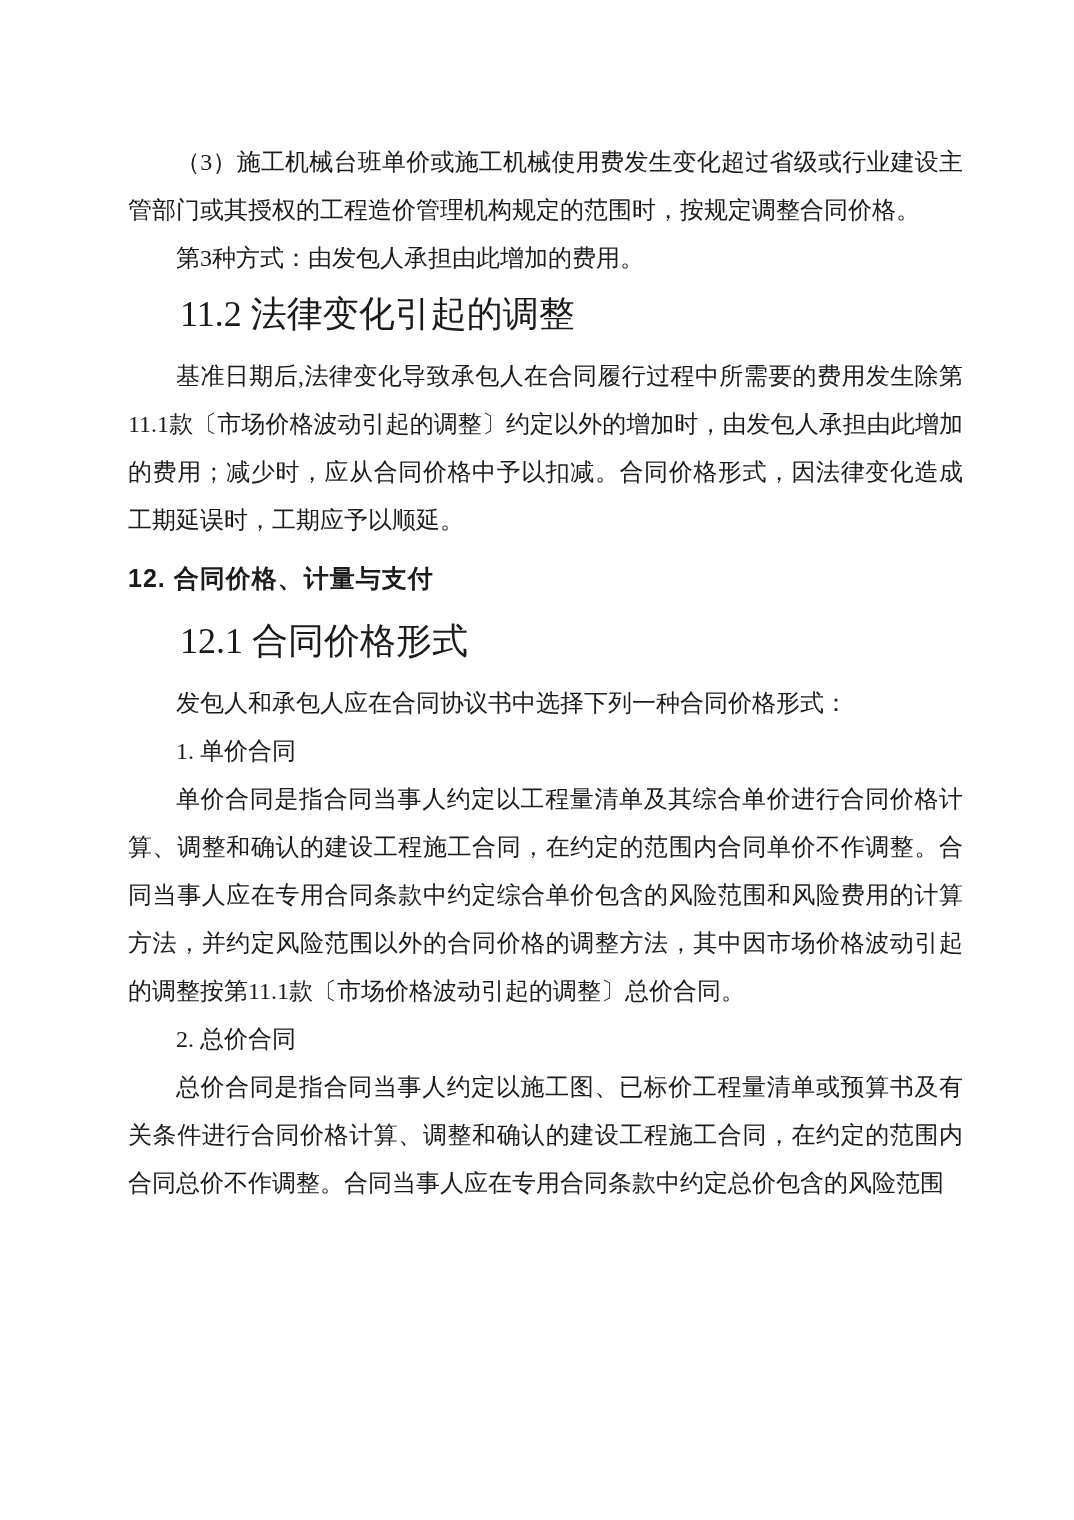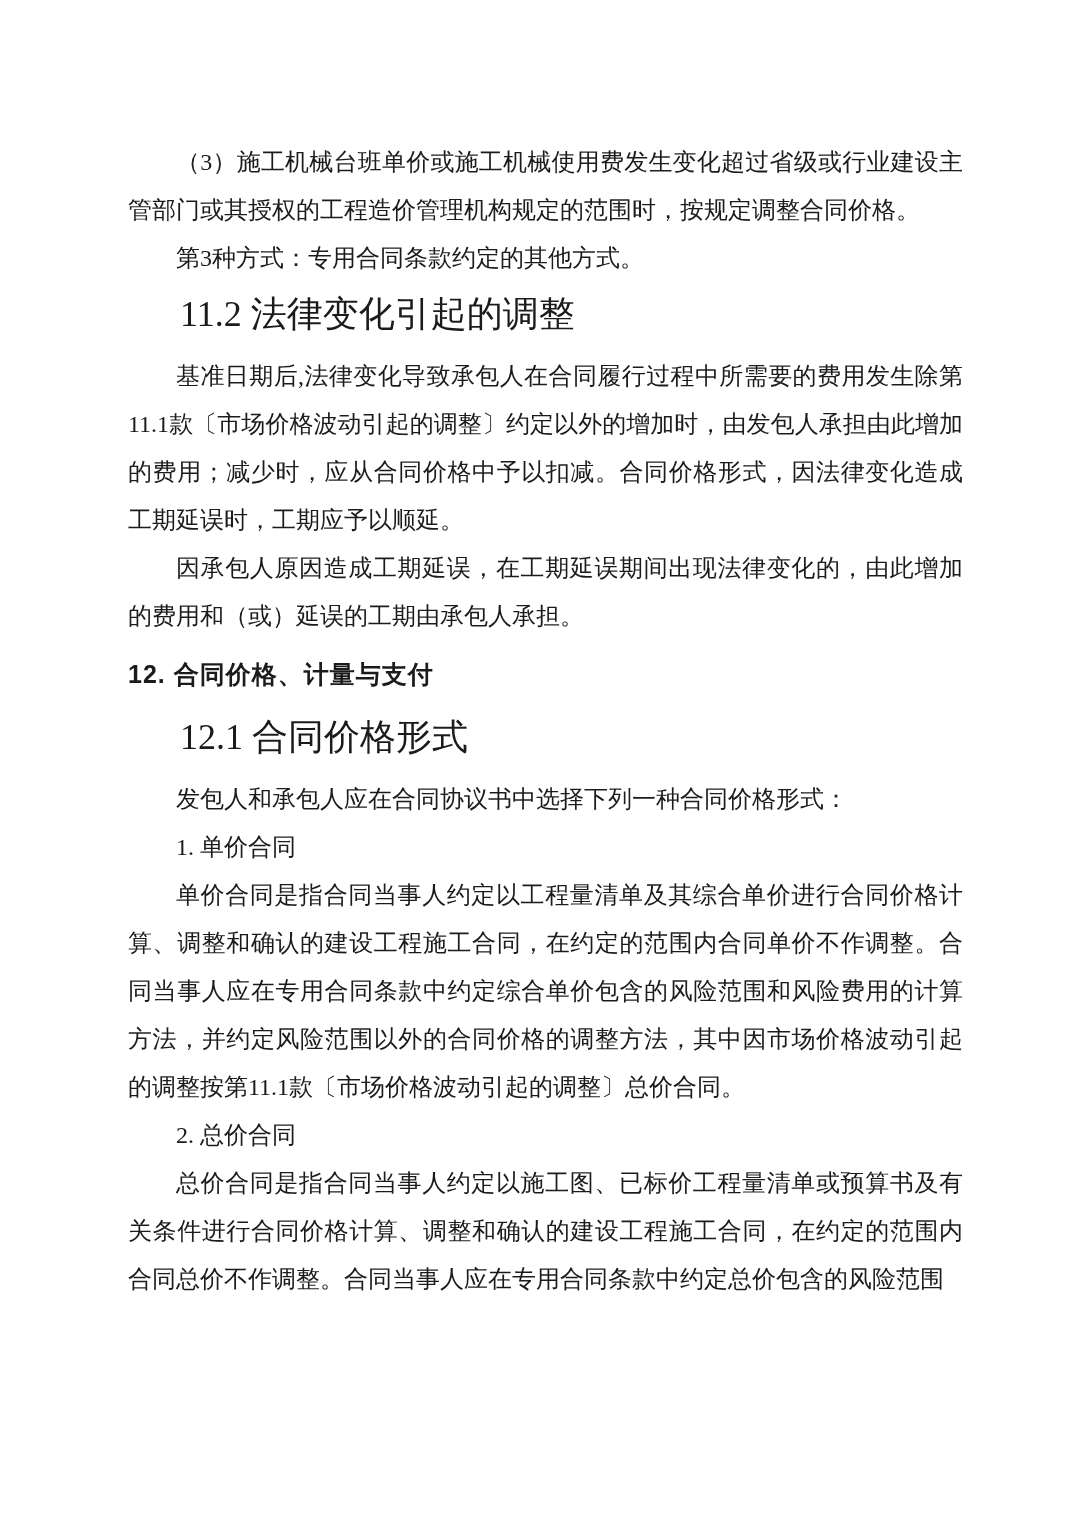--- a/index.html
+++ b/index.html
@@ -44,28 +44,27 @@
     letter-spacing: 1px;
   }
 </style>
 </head>
 <body>
 
 <div class="page">
 
   <p class="body-para">（3）施工机械台班单价或施工机械使用费发生变化超过省级或行业建设主管部门或其授权的工程造价管理机构规定的范围时，按规定调整合同价格。</p>
 
-  <p class="body-para">第3种方式：专用合同条款约定的其他方式。</p>
+  <p class="body-para">第3种方式：由发包人承担由此增加的费用。</p>
 
   <h2 class="clause-heading">11.2 法律变化引起的调整</h2>
 
   <p class="body-para">基准日期后,法律变化导致承包人在合同履行过程中所需要的费用发生除第11.1款〔市场价格波动引起的调整〕约定以外的增加时，由发包人承担由此增加的费用；减少时，应从合同价格中予以扣减。合同价格形式，因法律变化造成工期延误时，工期应予以顺延。</p>
 
 
-  <p class="body-para">因承包人原因造成工期延误，在工期延误期间出现法律变化的，由此增加的费用和（或）延误的工期由承包人承担。</p>
 
   <h1 class="chapter-heading">12. 合同价格、计量与支付</h1>
 
   <h2 class="clause-heading">12.1 合同价格形式</h2>
 
   <p class="body-para">发包人和承包人应在合同协议书中选择下列一种合同价格形式：</p>
 
   <p class="body-para">1. 单价合同</p>
 
   <p class="body-para">单价合同是指合同当事人约定以工程量清单及其综合单价进行合同价格计算、调整和确认的建设工程施工合同，在约定的范围内合同单价不作调整。合同当事人应在专用合同条款中约定综合单价包含的风险范围和风险费用的计算方法，并约定风险范围以外的合同价格的调整方法，其中因市场价格波动引起的调整按第11.1款〔市场价格波动引起的调整〕总价合同。</p>

